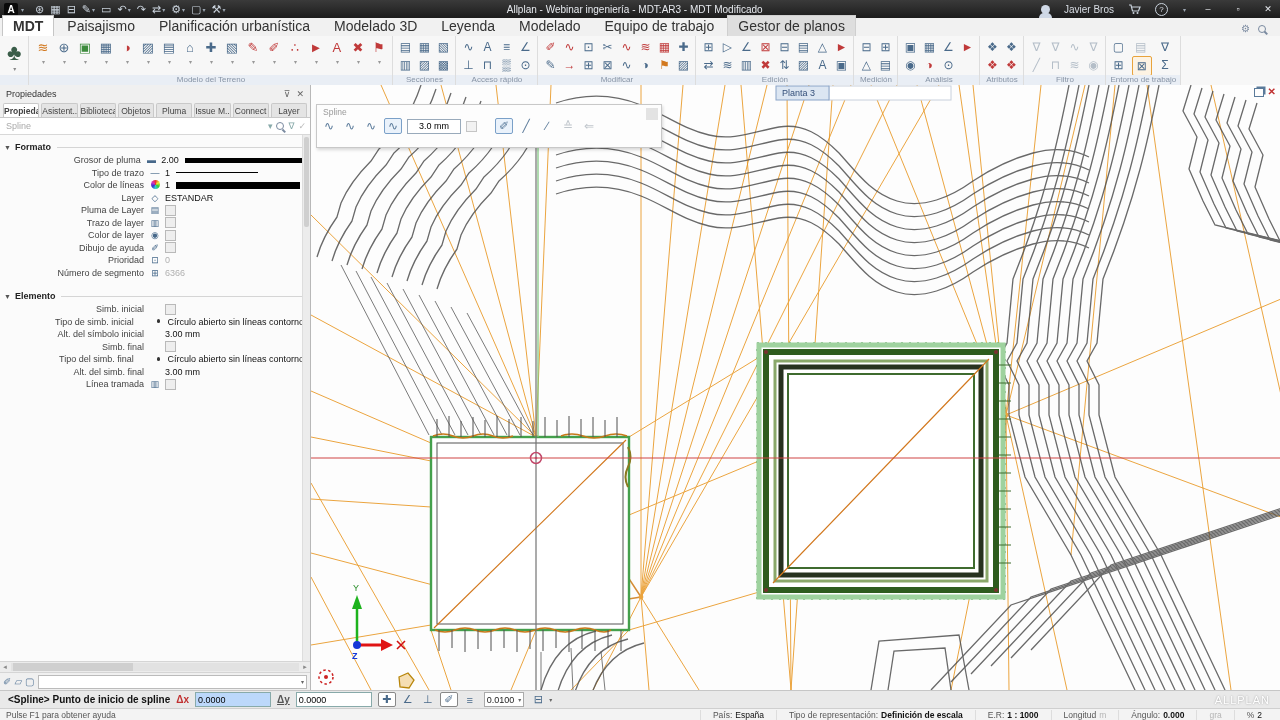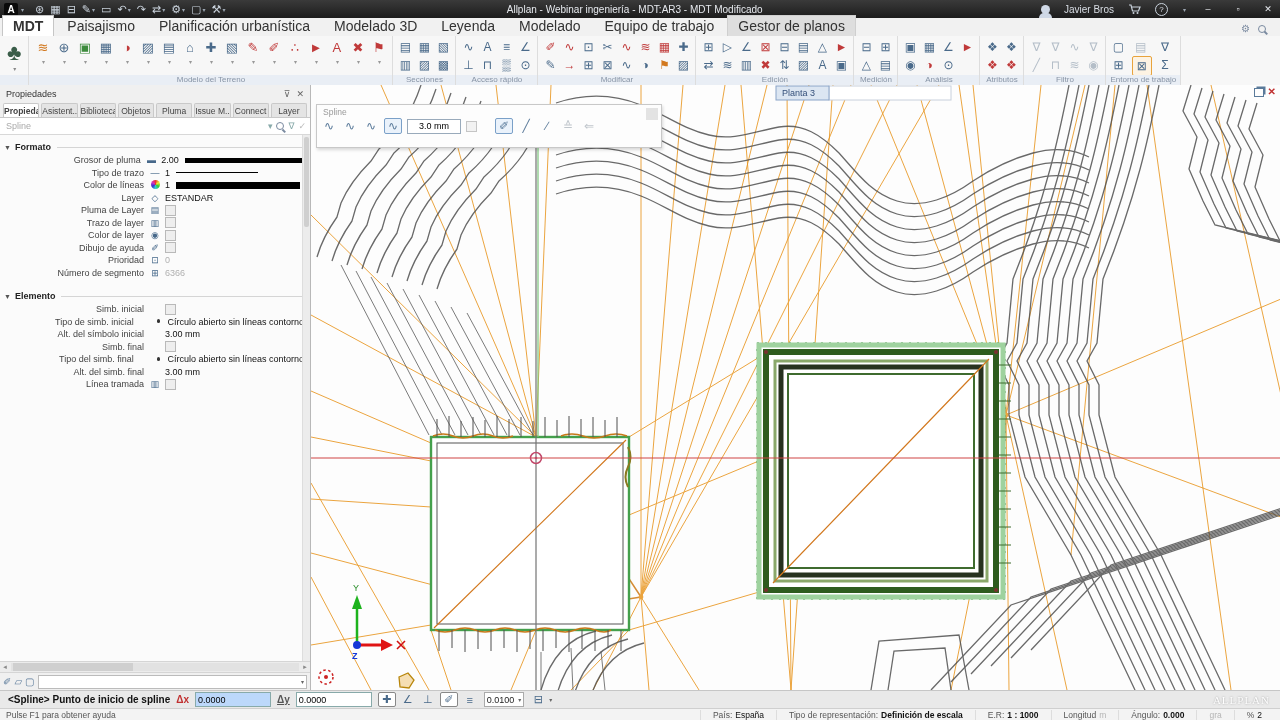--- a/index.html
+++ b/index.html
@@ -117,21 +117,21 @@
     border-top:1px solid #c6c6c6;display:flex;align-items:center;gap:6px;padding-left:8px;box-sizing:border-box;}
   #prompt{font-weight:bold;color:#111;font-size:10px;white-space:nowrap;}
   .dlabel{color:#c03030;font-weight:bold;font-size:10px;}
   .coord-input{width:70px;height:13px;border:1px solid #8aa;font-size:9px;padding:0 2px;
     font-family:"Liberation Sans",sans-serif;}
   .coord-input.selected{background:#bcd8fb;}
   .ir-ic{font-size:11px;color:#4a6a8a;width:16px;text-align:center;}
   .ir-ic.selbox{border:1px solid #888;background:#fff;border-radius:2px;}
   #scale-box{display:flex;align-items:center;border:1px solid #aaa;background:#fff;height:13px;padding:0 2px;font-size:9px;gap:3px;}
   #allplan-mark{margin-left:auto;margin-right:10px;color:#fff;font-size:11px;letter-spacing:1px;
-    font-family:Liberation Serif, serif;text-shadow:0 0 2px #999;}
+    font-family:Liberation Sans, sans-serif;text-shadow:0 0 2px #999;}
 
   
   #statusbar{position:absolute;left:0;top:708px;width:1280px;height:12px;background:#f3f3f3;
     border-top:1px solid #cfcfcf;display:flex;align-items:center;font-size:8.5px;color:#555;}
   #status-help{margin-left:6px;}
   #status-fields{margin-left:auto;display:flex;align-items:flex-start;margin-right:6px;}
   .sfield{display:flex;gap:3px;padding:0 12px;border-left:1px solid #ddd;white-space:nowrap;}
   .sfield .v{color:#111;} .sfield .v.bold{font-weight:bold;} .sfield .v.muted{color:#b5b5b5;}
 </style>
 </head>

